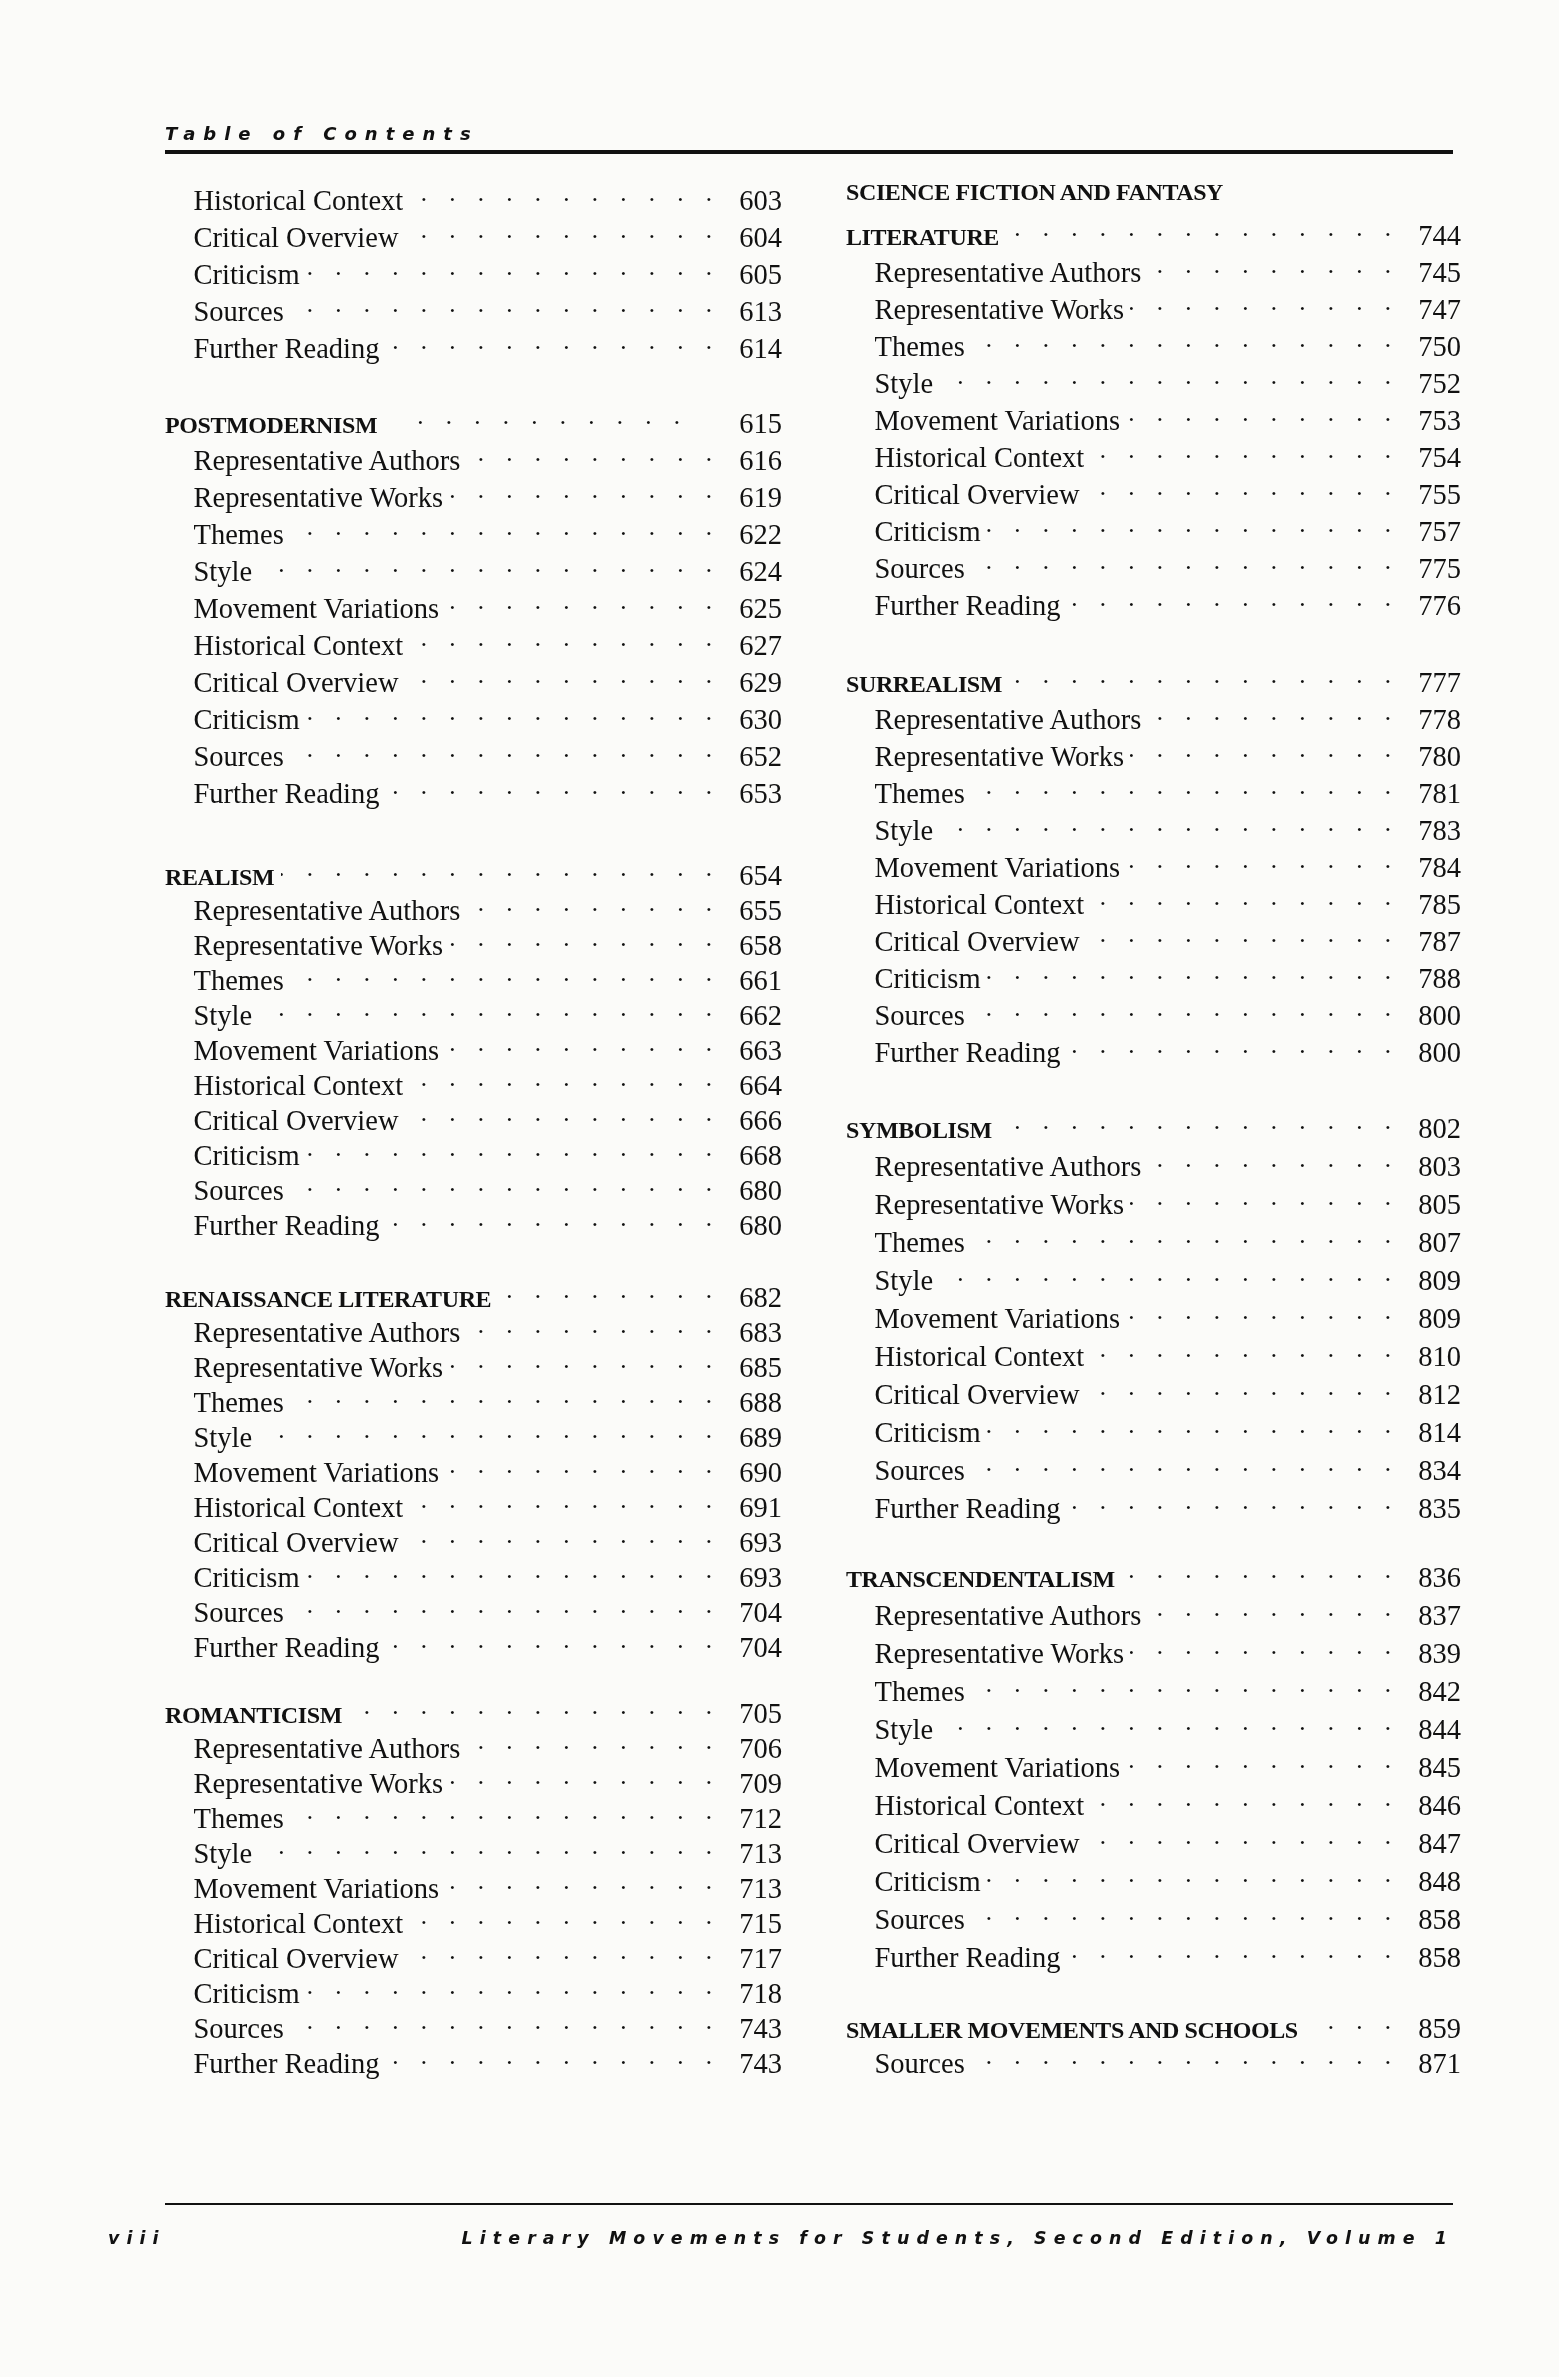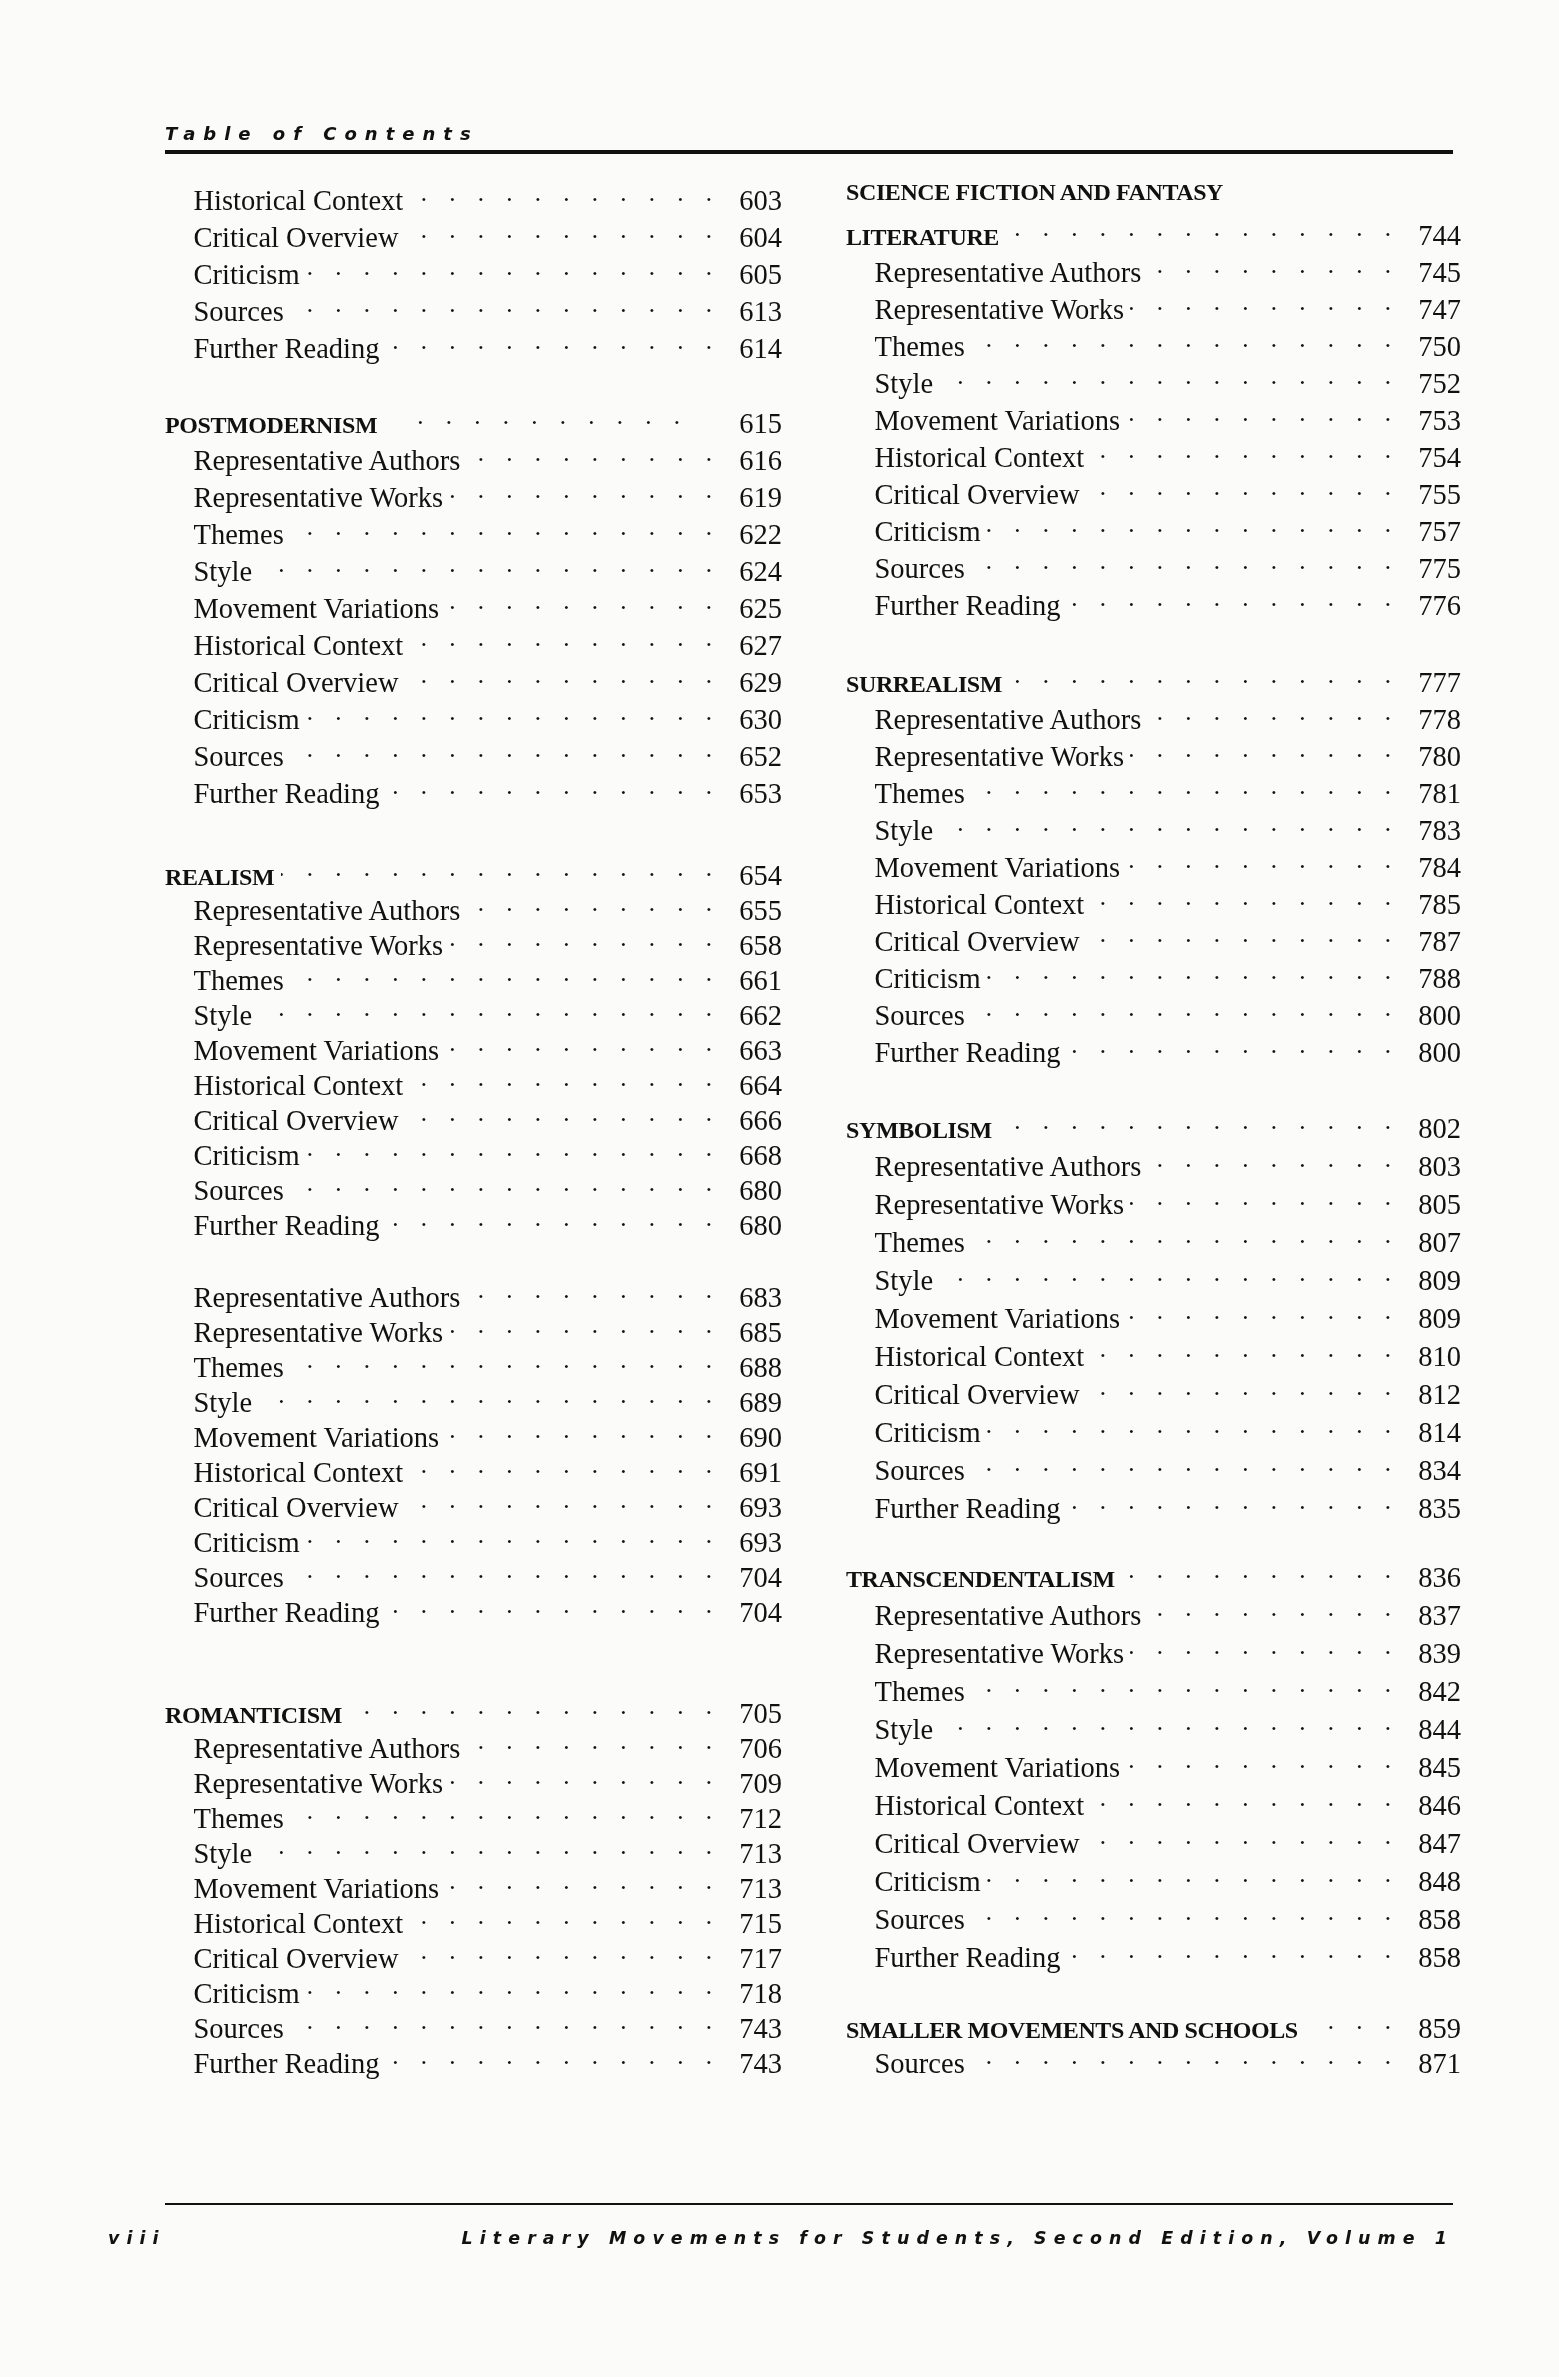--- a/index.html
+++ b/index.html
@@ -192,20 +192,25 @@
         <span class="leader"></span>
         <span class="page">680</span>
       </div>
       <div class="row sub" style="height: 35px;">
         <span class="label">Further Reading</span>
         <span class="leader"></span>
         <span class="page">680</span>
       </div>
     </div>
     <div class="section col-left" style="top: 1278px;">
+      <div class="row head" style="height: 35px;">
+        <span class="label">RENAISSANCE LITERATURE</span>
+        <span class="leader"></span>
+        <span class="page">682</span>
+      </div>
       <div class="row sub" style="height: 35px;">
         <span class="label">Representative Authors</span>
         <span class="leader"></span>
         <span class="page">683</span>
       </div>
       <div class="row sub" style="height: 35px;">
         <span class="label">Representative Works</span>
         <span class="leader"></span>
         <span class="page">685</span>
       </div>

